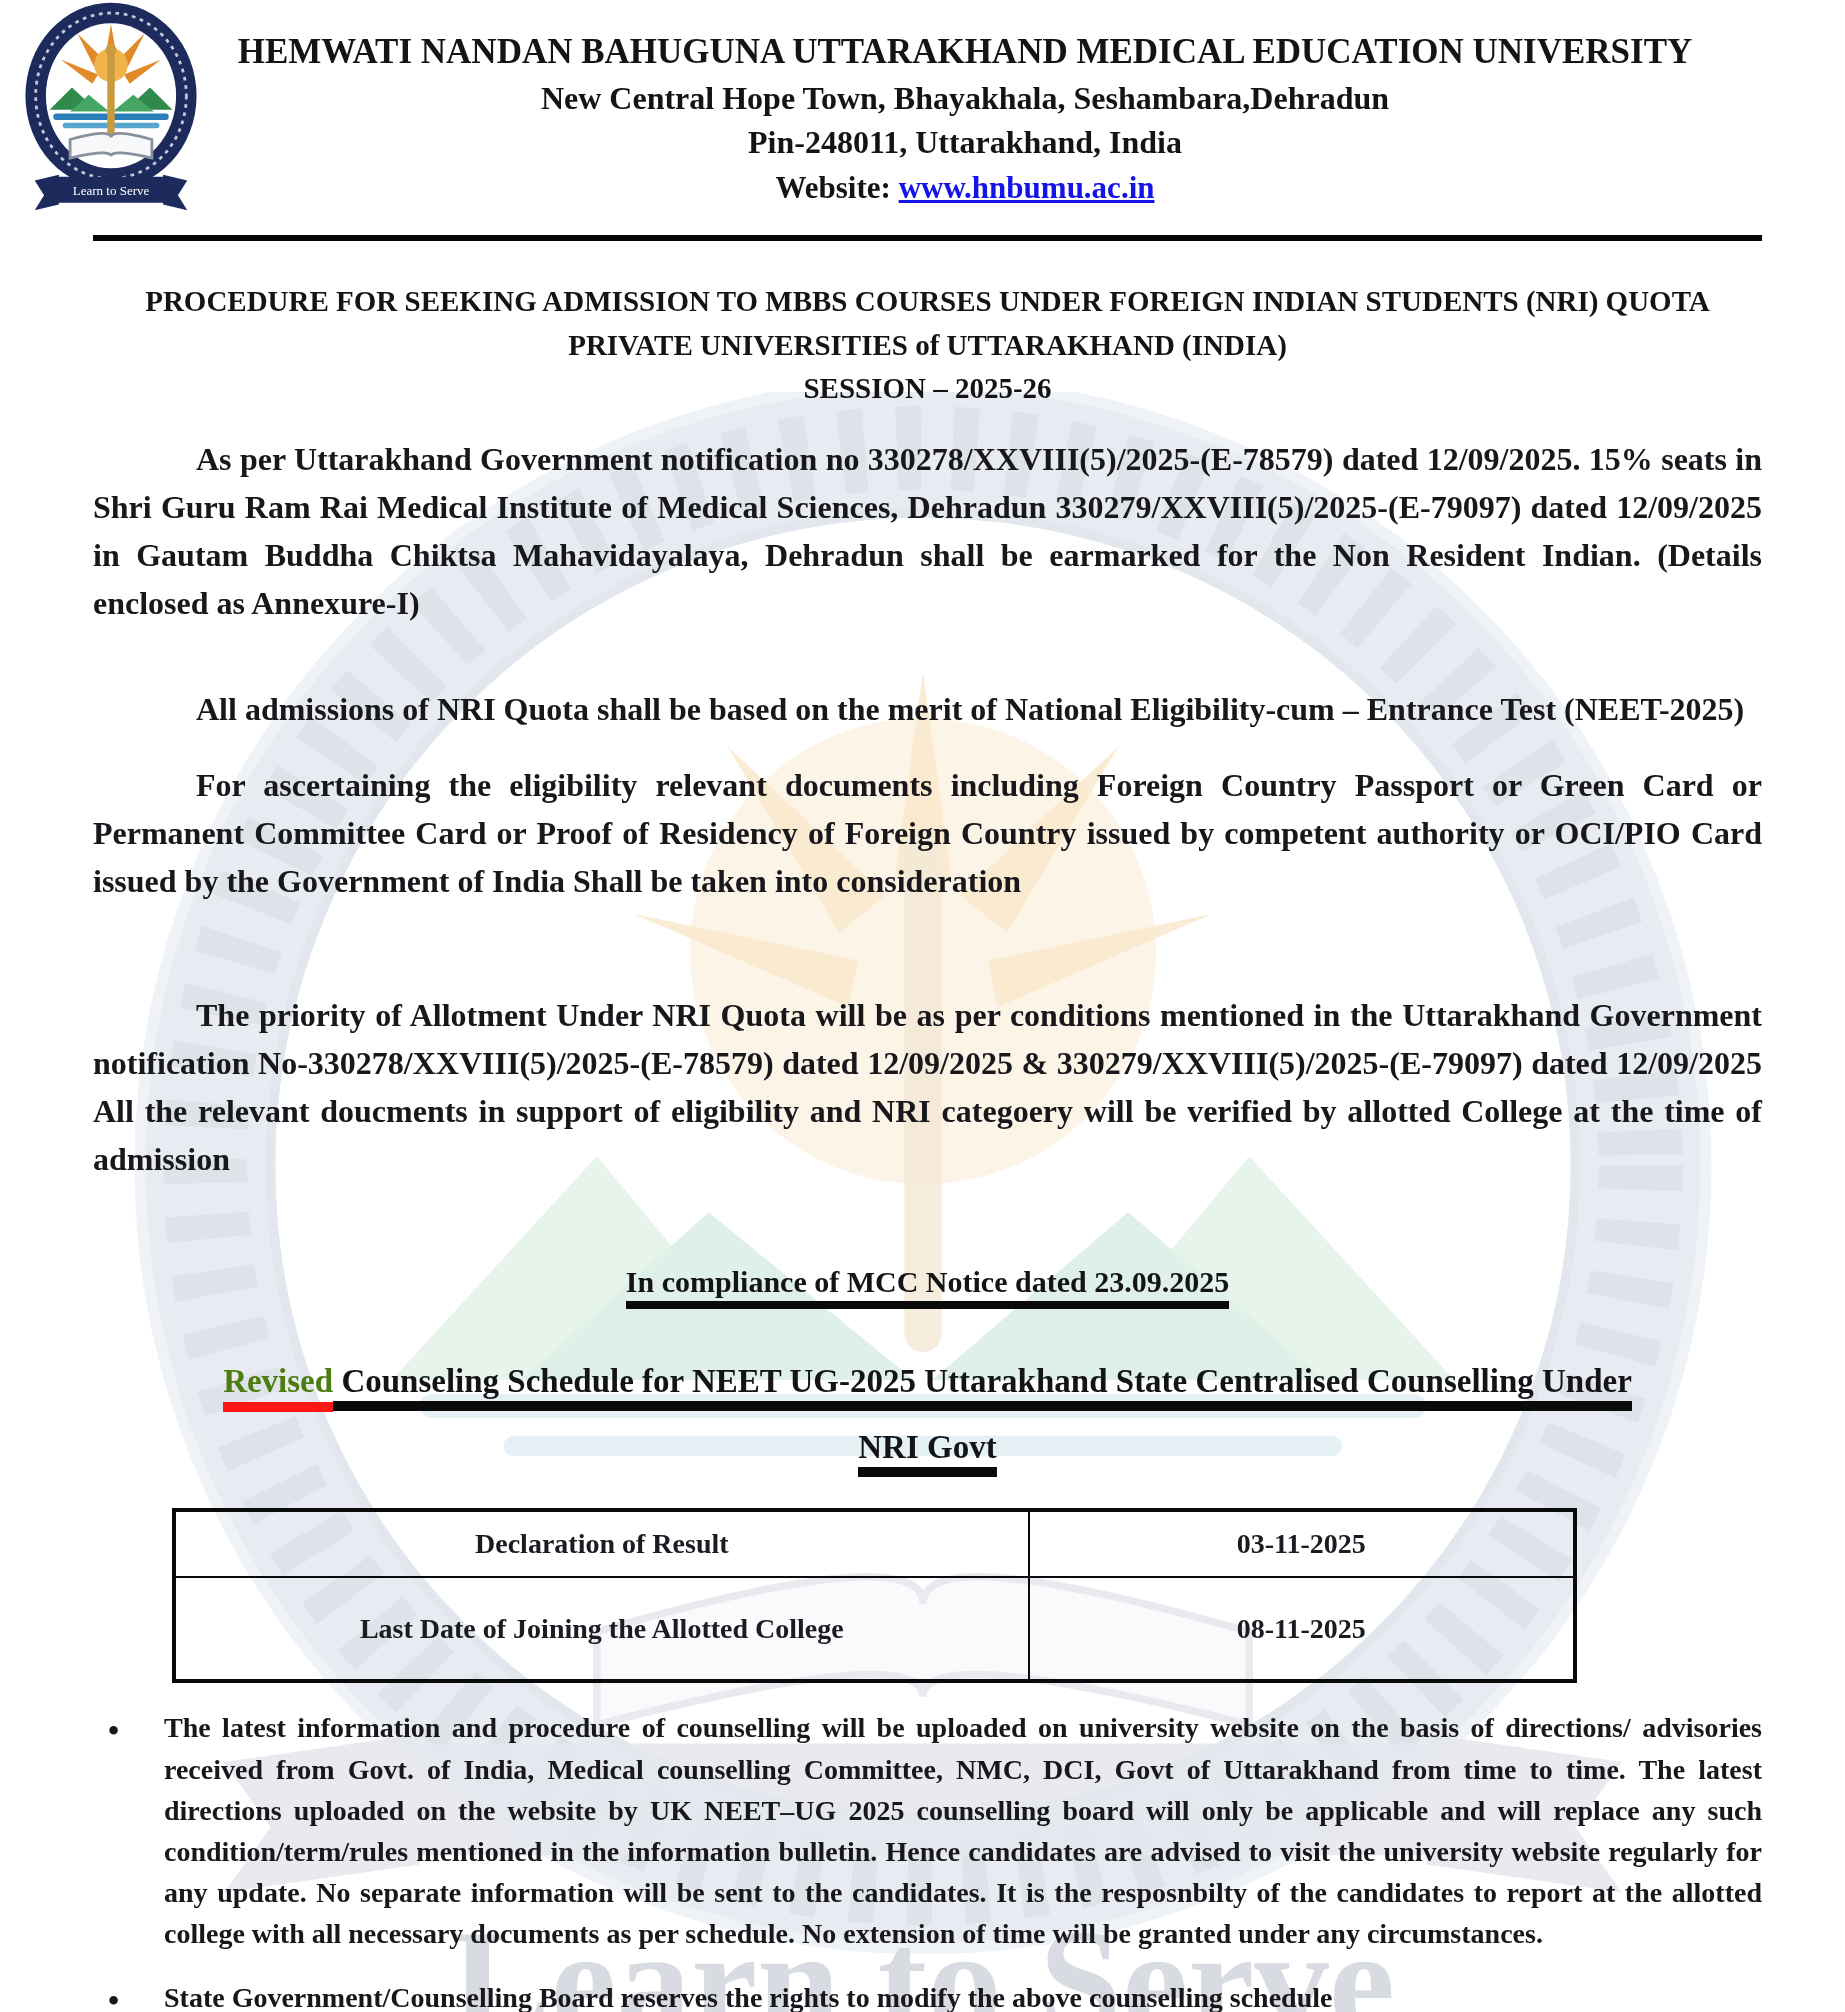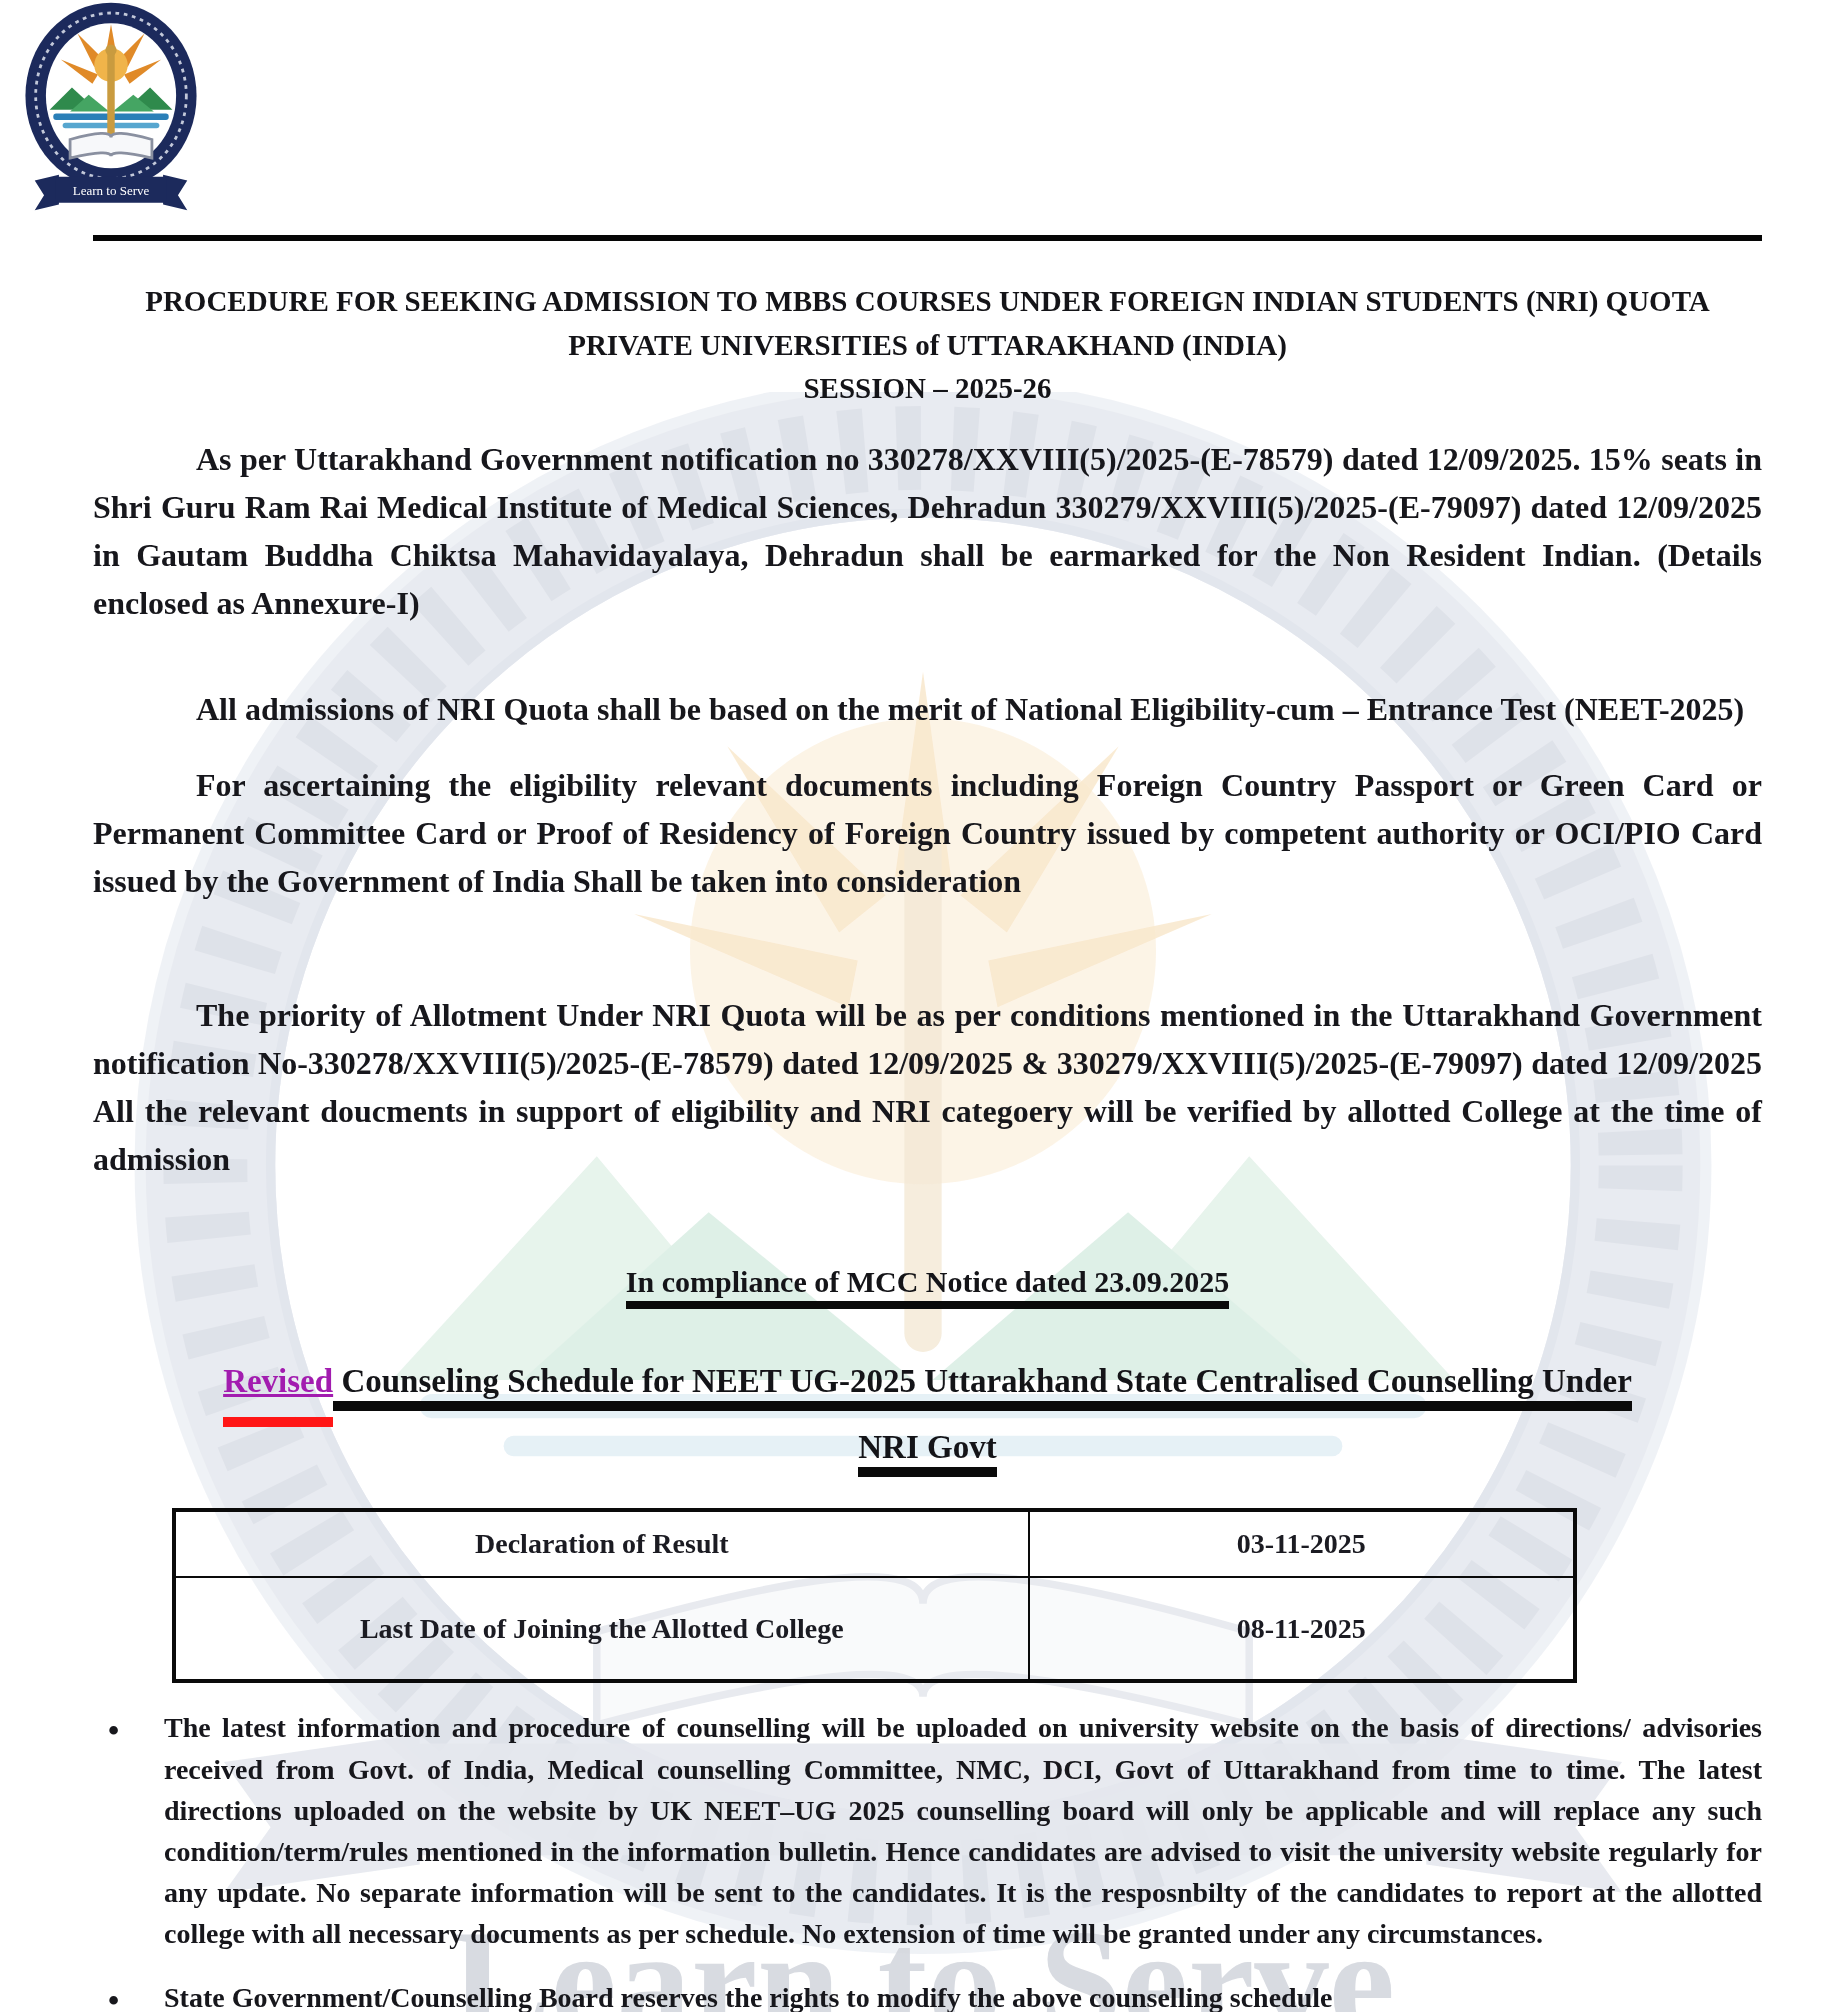--- a/index.html
+++ b/index.html
@@ -47,21 +47,21 @@
   .p4 { margin-top:86px; }
 
   .compliance { text-align:center; margin-top:82px; }
   .compliance span {
     display:inline-block; font-size:30px; font-weight:bold;
     border-bottom:8.4px solid #0a0a0a; padding-bottom:2.8px;
   }
 
   .sched-head { text-align:center; margin-top:39px; font-size:33px; font-weight:bold; line-height:2.0; }
   .sched-head .revised {
-    color:#a21caf; border-bottom:10.3px solid #ff1616; padding-bottom:18px;text-decoration:underline;
+    color:#4d7c0f; border-bottom:10.3px solid #ff1616; padding-bottom:3px;
   }
   .sched-head .blackline {
     border-bottom:10.3px solid #0a0a0a; padding-bottom:1.9px;
   }
 
   
   table.schedule {
     border-collapse:collapse; margin-left:79px; margin-top:28px;
     width:1405px; background:transparent;
   }
@@ -165,20 +165,26 @@
         <circle cx="100" cy="56" r="6" fill="#c99b3f"></circle>
 
         <path d="M56 152 Q100 140 100 150 Q100 140 144 152 L144 172 Q100 162 100 170 Q100 162 56 172 Z" fill="#f7f8fa" stroke="#8a90a0" stroke-width="3"></path>
 
         <polygon points="18,196 44,190 44,222 18,228 28,212" fill="#1c2a5c"></polygon>
         <polygon points="182,196 156,190 156,222 182,228 172,212" fill="#1c2a5c"></polygon>
         <rect x="40" y="192" width="120" height="28" rx="4" fill="#1c2a5c"></rect>
         <text x="100" y="212" text-anchor="middle" font-family="Liberation Serif, serif" font-size="14" fill="#ffffff">Learn to Serve</text>
       </svg>
 
+      <div class="header-text">
+        <div class="uni-name">HEMWATI NANDAN BAHUGUNA UTTARAKHAND MEDICAL EDUCATION UNIVERSITY</div>
+        <div class="addr">New Central Hope Town, Bhayakhala, Seshambara,Dehradun</div>
+        <div class="addr">Pin-248011, Uttarakhand, India</div>
+        <div class="website-row"><span>Website: </span><a class="website-link" href="#">www.hnbumu.ac.in</a></div>
+      </div>
     </div>
 
     <div class="rule"></div>
 
     <div class="doc-title">
       <div>PROCEDURE FOR SEEKING ADMISSION TO MBBS COURSES UNDER FOREIGN INDIAN STUDENTS (NRI) QUOTA</div>
       <div>PRIVATE UNIVERSITIES of UTTARAKHAND (INDIA)</div>
       <div>SESSION – 2025-26</div>
     </div>
 

